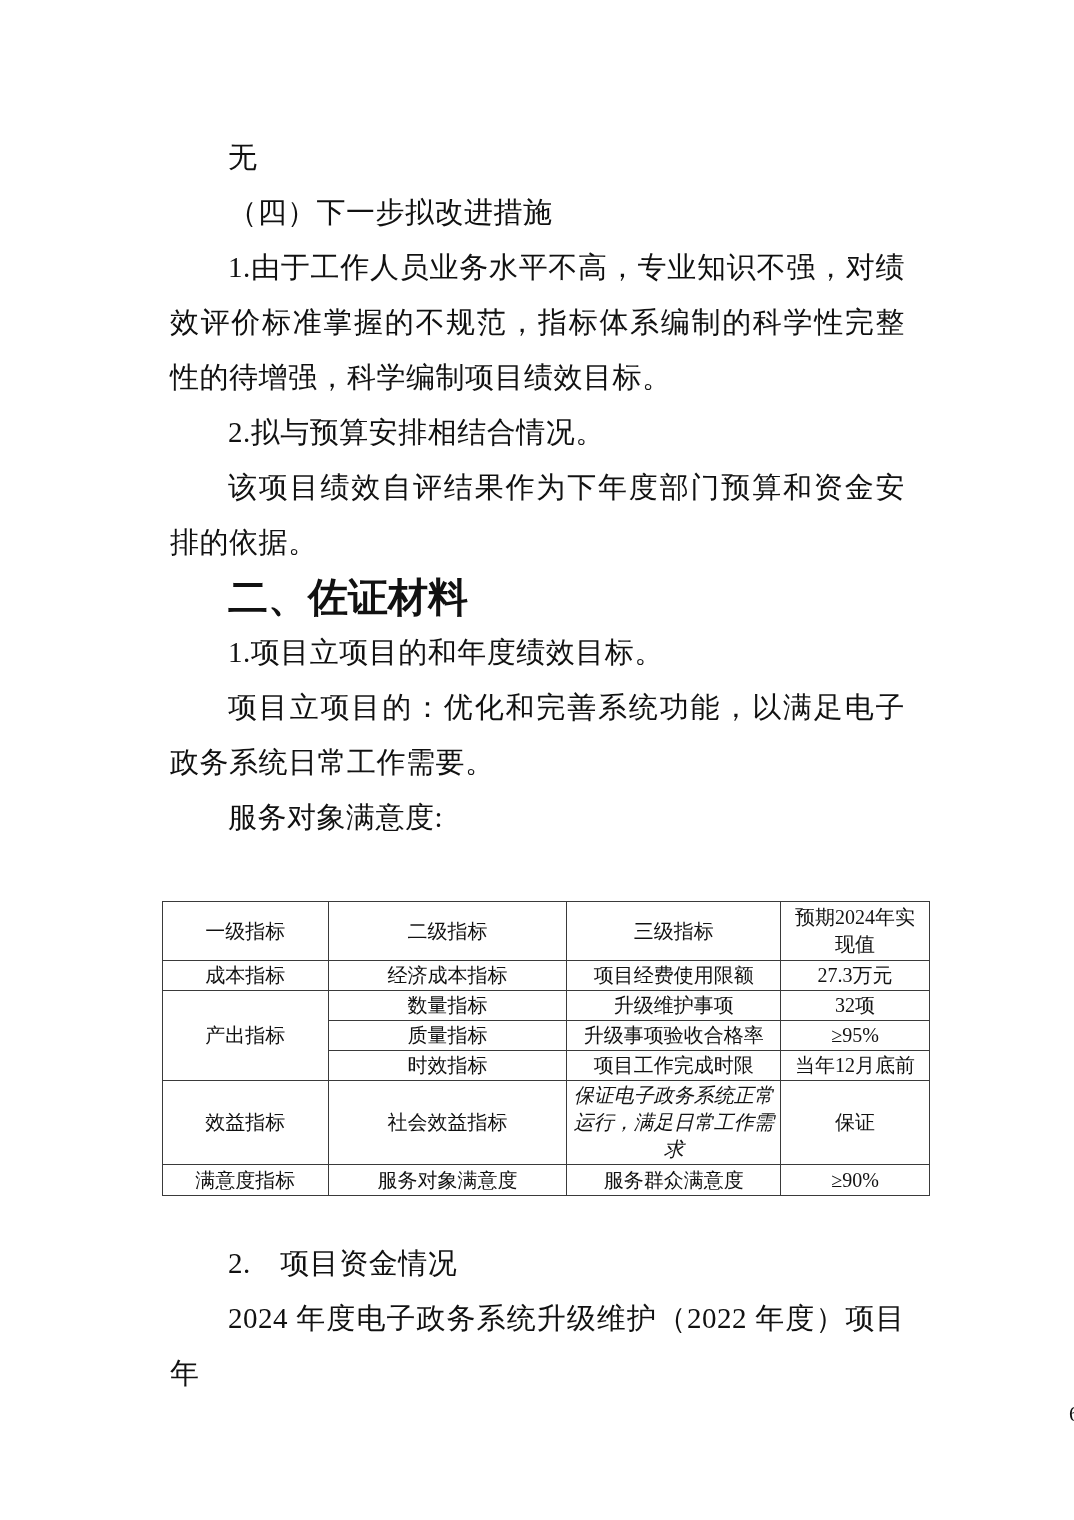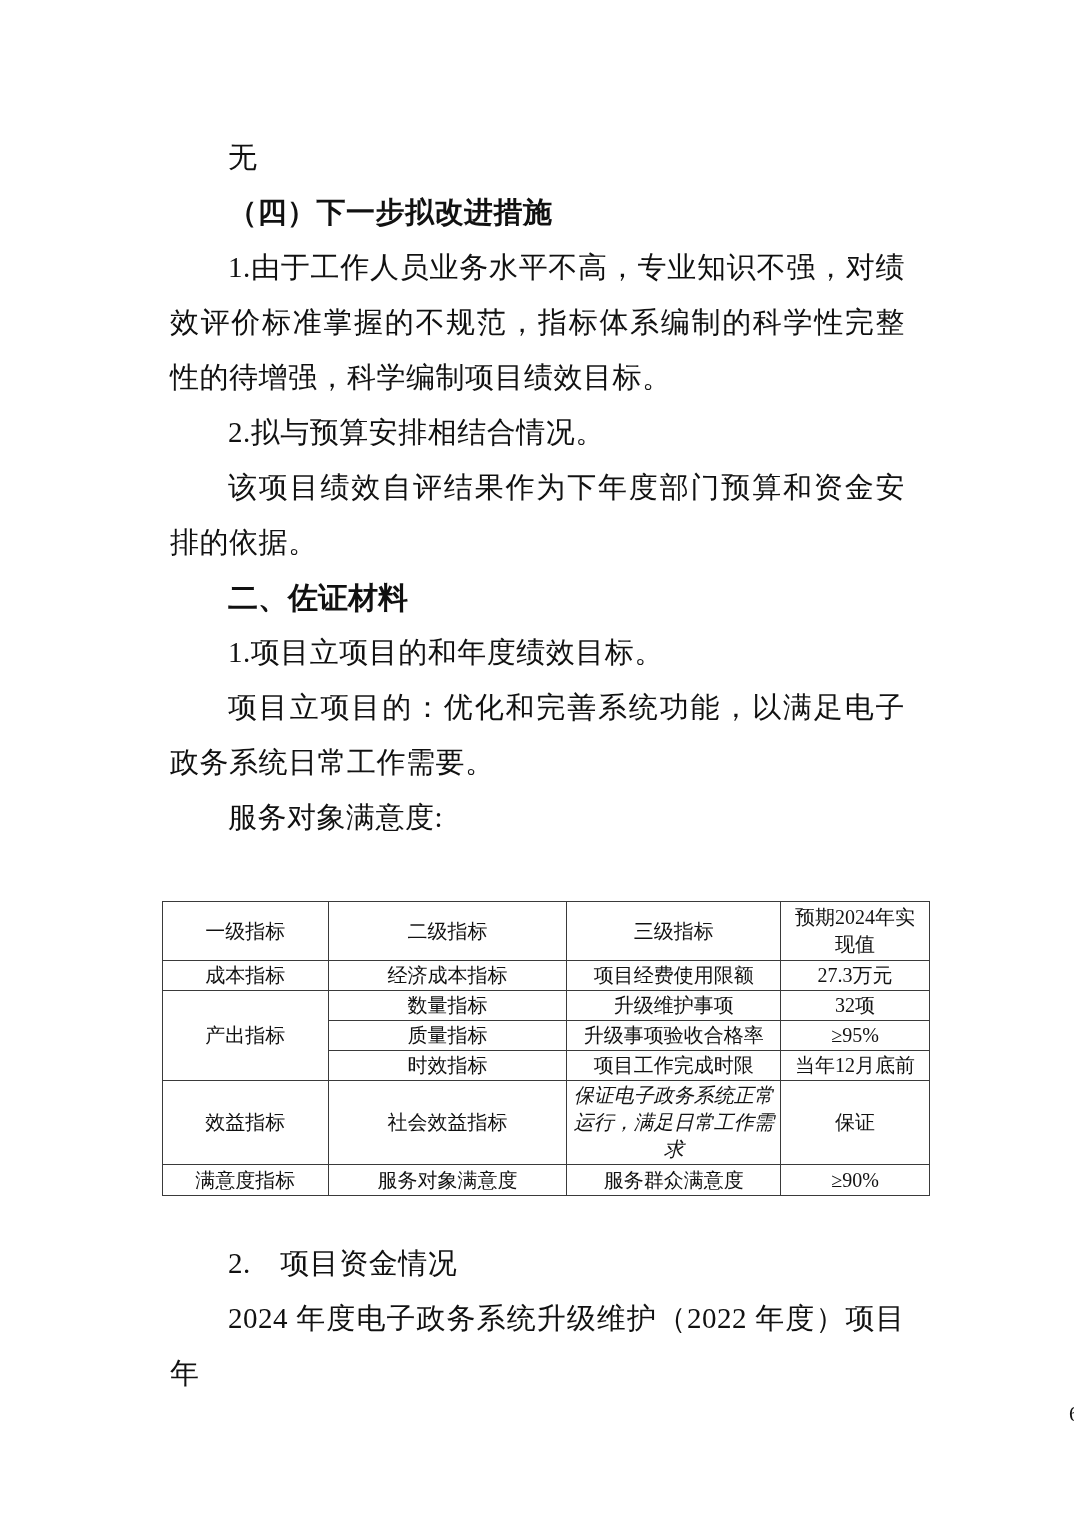--- a/index.html
+++ b/index.html
@@ -21,26 +21,26 @@
   }
   .body {
     margin: 0;
     font-size: 29px;
     line-height: 55px;
     text-align: justify;
     text-justify: inter-ideograph;
     letter-spacing: 0.5px;
   }
   .indent { text-indent: 58px; }
-  .semi { font-weight: 700; }
+  .semi { font-weight: 400; }
   .heading-hei {
     margin: 0;
     font-family: "Liberation Sans", "DejaVu Sans", sans-serif;
     font-weight: bold;
-    font-size: 30px;
+    font-size: 40px;
     line-height: 55px;
   }
   .stretch { text-align-last: justify; }
 
   table.indicators {
     border-collapse: collapse;
     table-layout: fixed;
     width: 768px;
     margin-left: -8px;
     margin-top: 56px;

